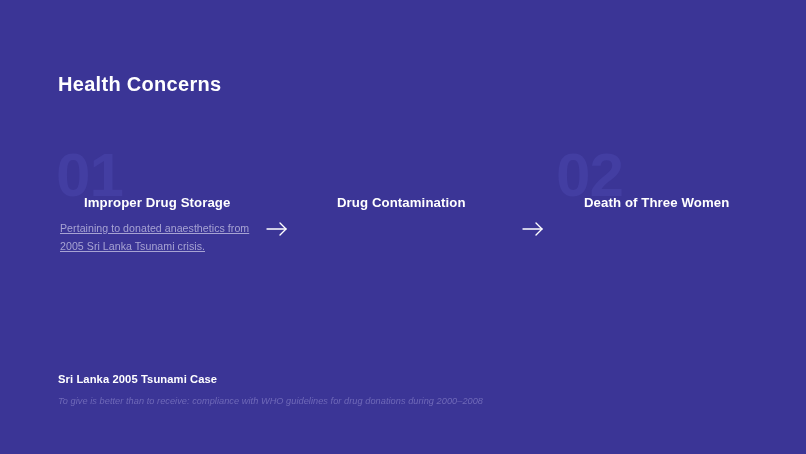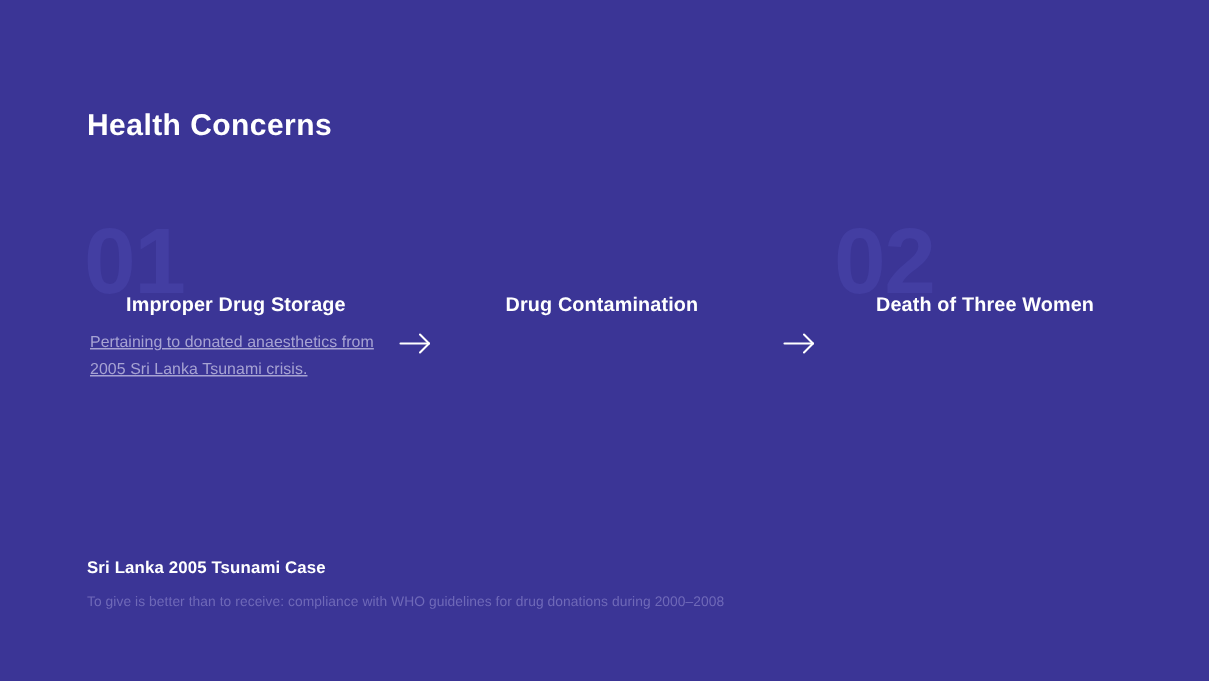--- a/index.html
+++ b/index.html
@@ -121,20 +121,21 @@
   #footer-title {
     font-size: 11.2px;
     font-weight: 700;
     color: #ffffff;
     line-height: 16px;
     letter-spacing: 0.1px;
   }
   #footer-caption {
     margin-top: 7px;
     font-size: 9.2px;
+    font-style: italic;
     font-weight: 400;
     color: #6f69b8;
     line-height: 14px;
     letter-spacing: 0.05px;
   }
 </style>
 </head>
 <body>
 
 <div id="slide">

